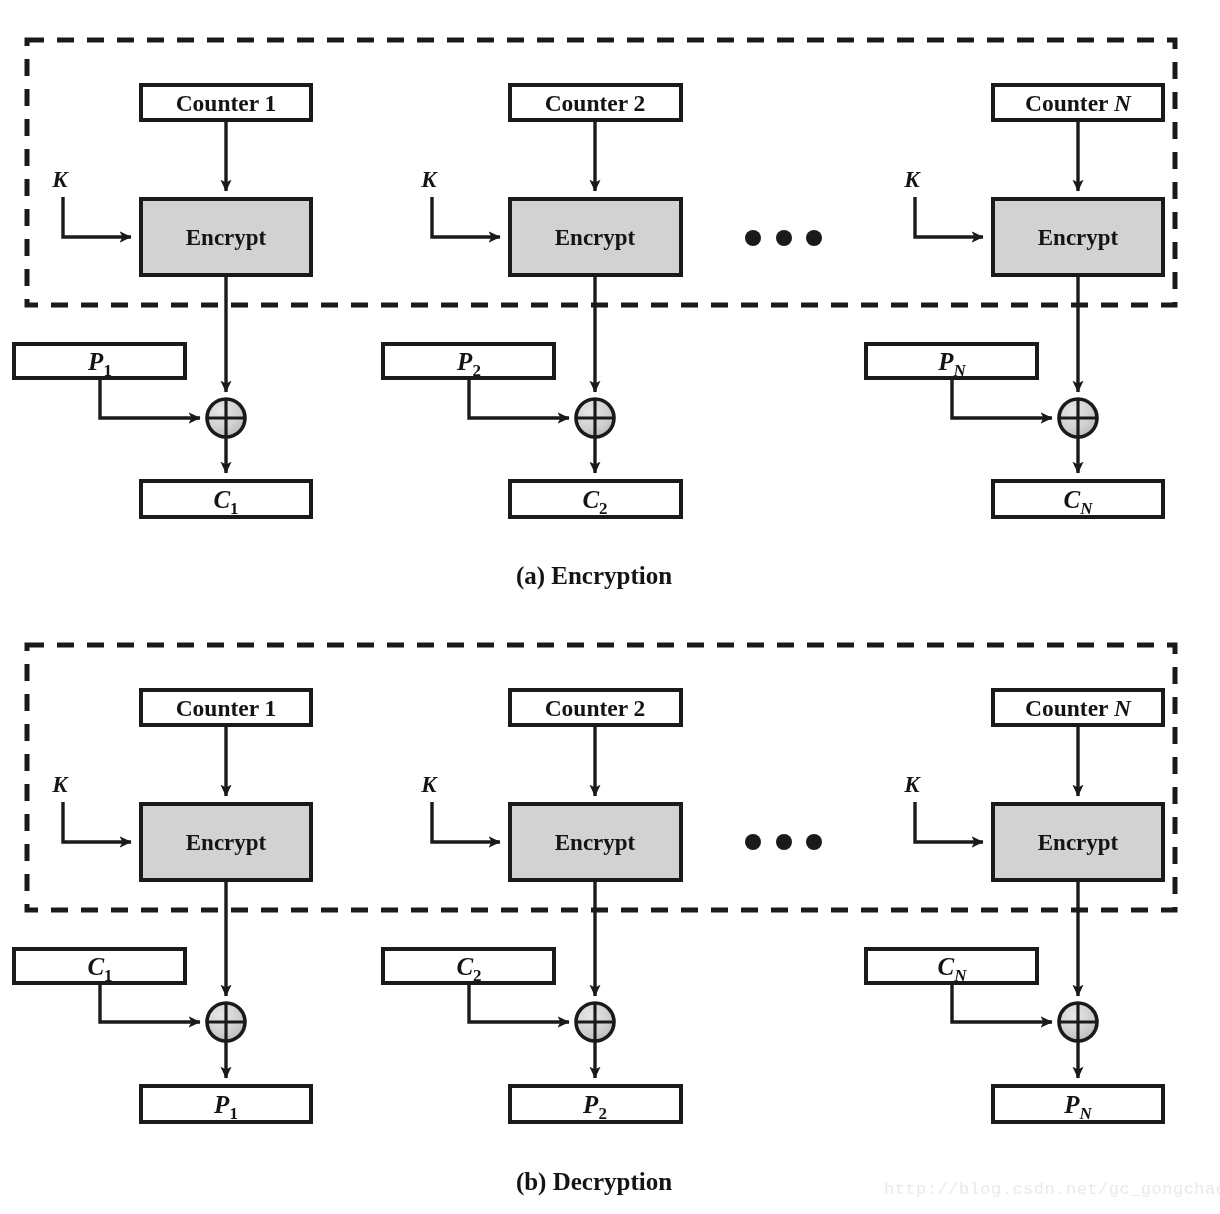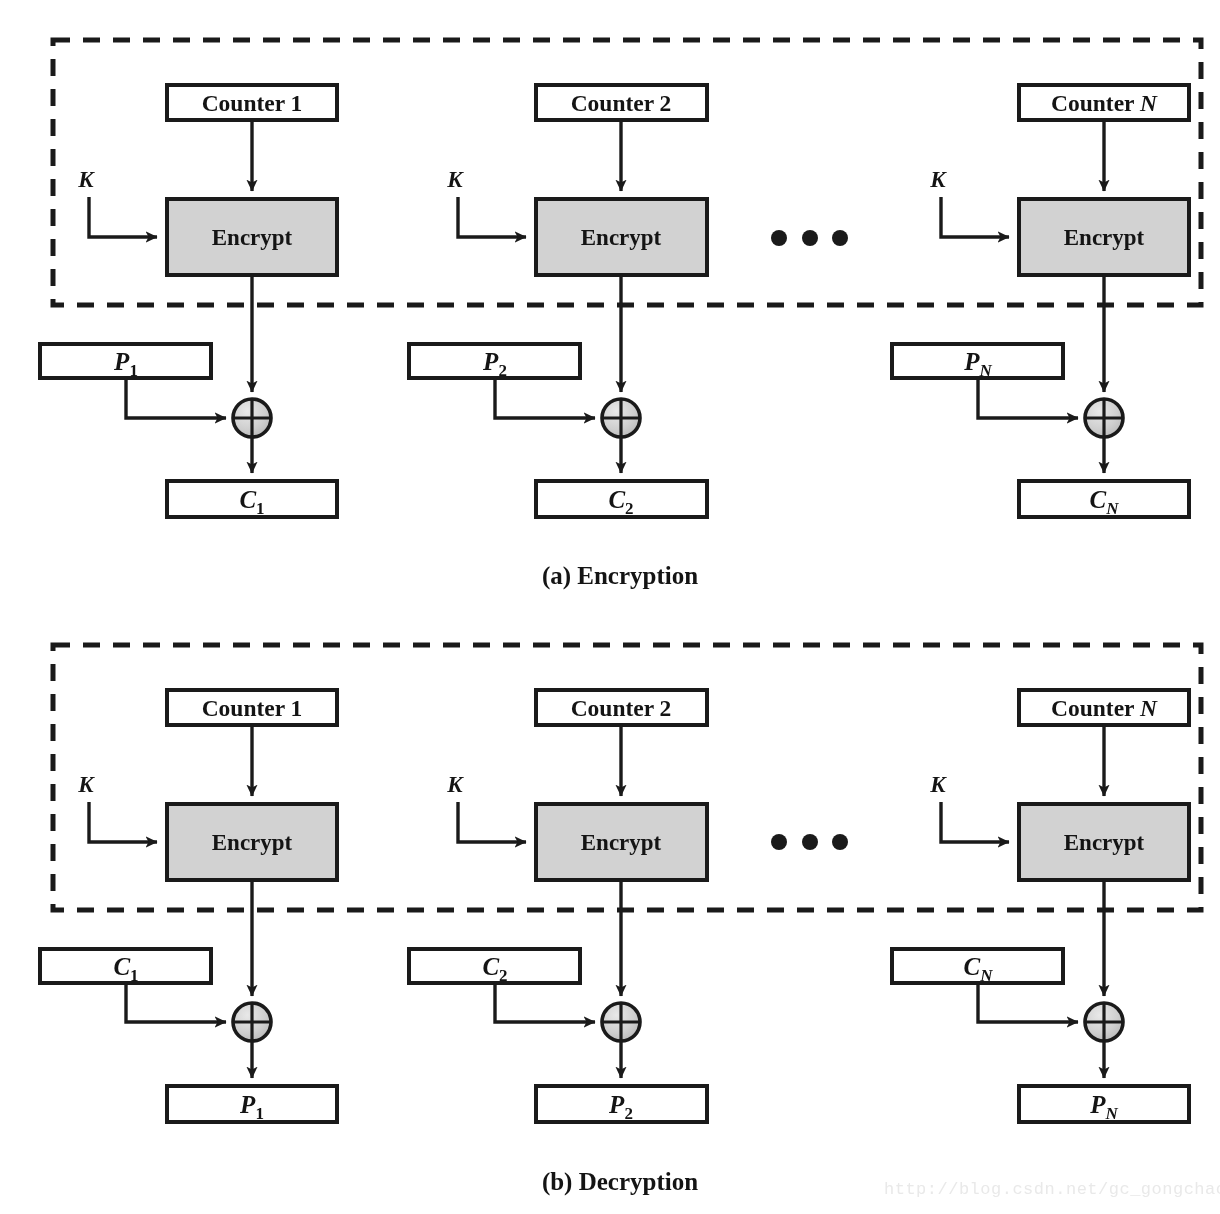--- a/index.html
+++ b/index.html
@@ -12,21 +12,20 @@
     height: 1214px;
     font-family: "Liberation Serif", serif;
     position: relative;
     overflow: hidden;
   }
   #diagram-root {
     position: absolute;
     top: 0; left: 0;
     width: 1016px;
     height: 1214px;
-    margin-left: 26px;
   }
   svg { display: block; }
   .box-rect {
     fill: #ffffff;
     stroke: #1a1a1a;
     stroke-width: 4;
   }
   .box-rect-inner {
     fill: none;
     stroke: #ffffff;

